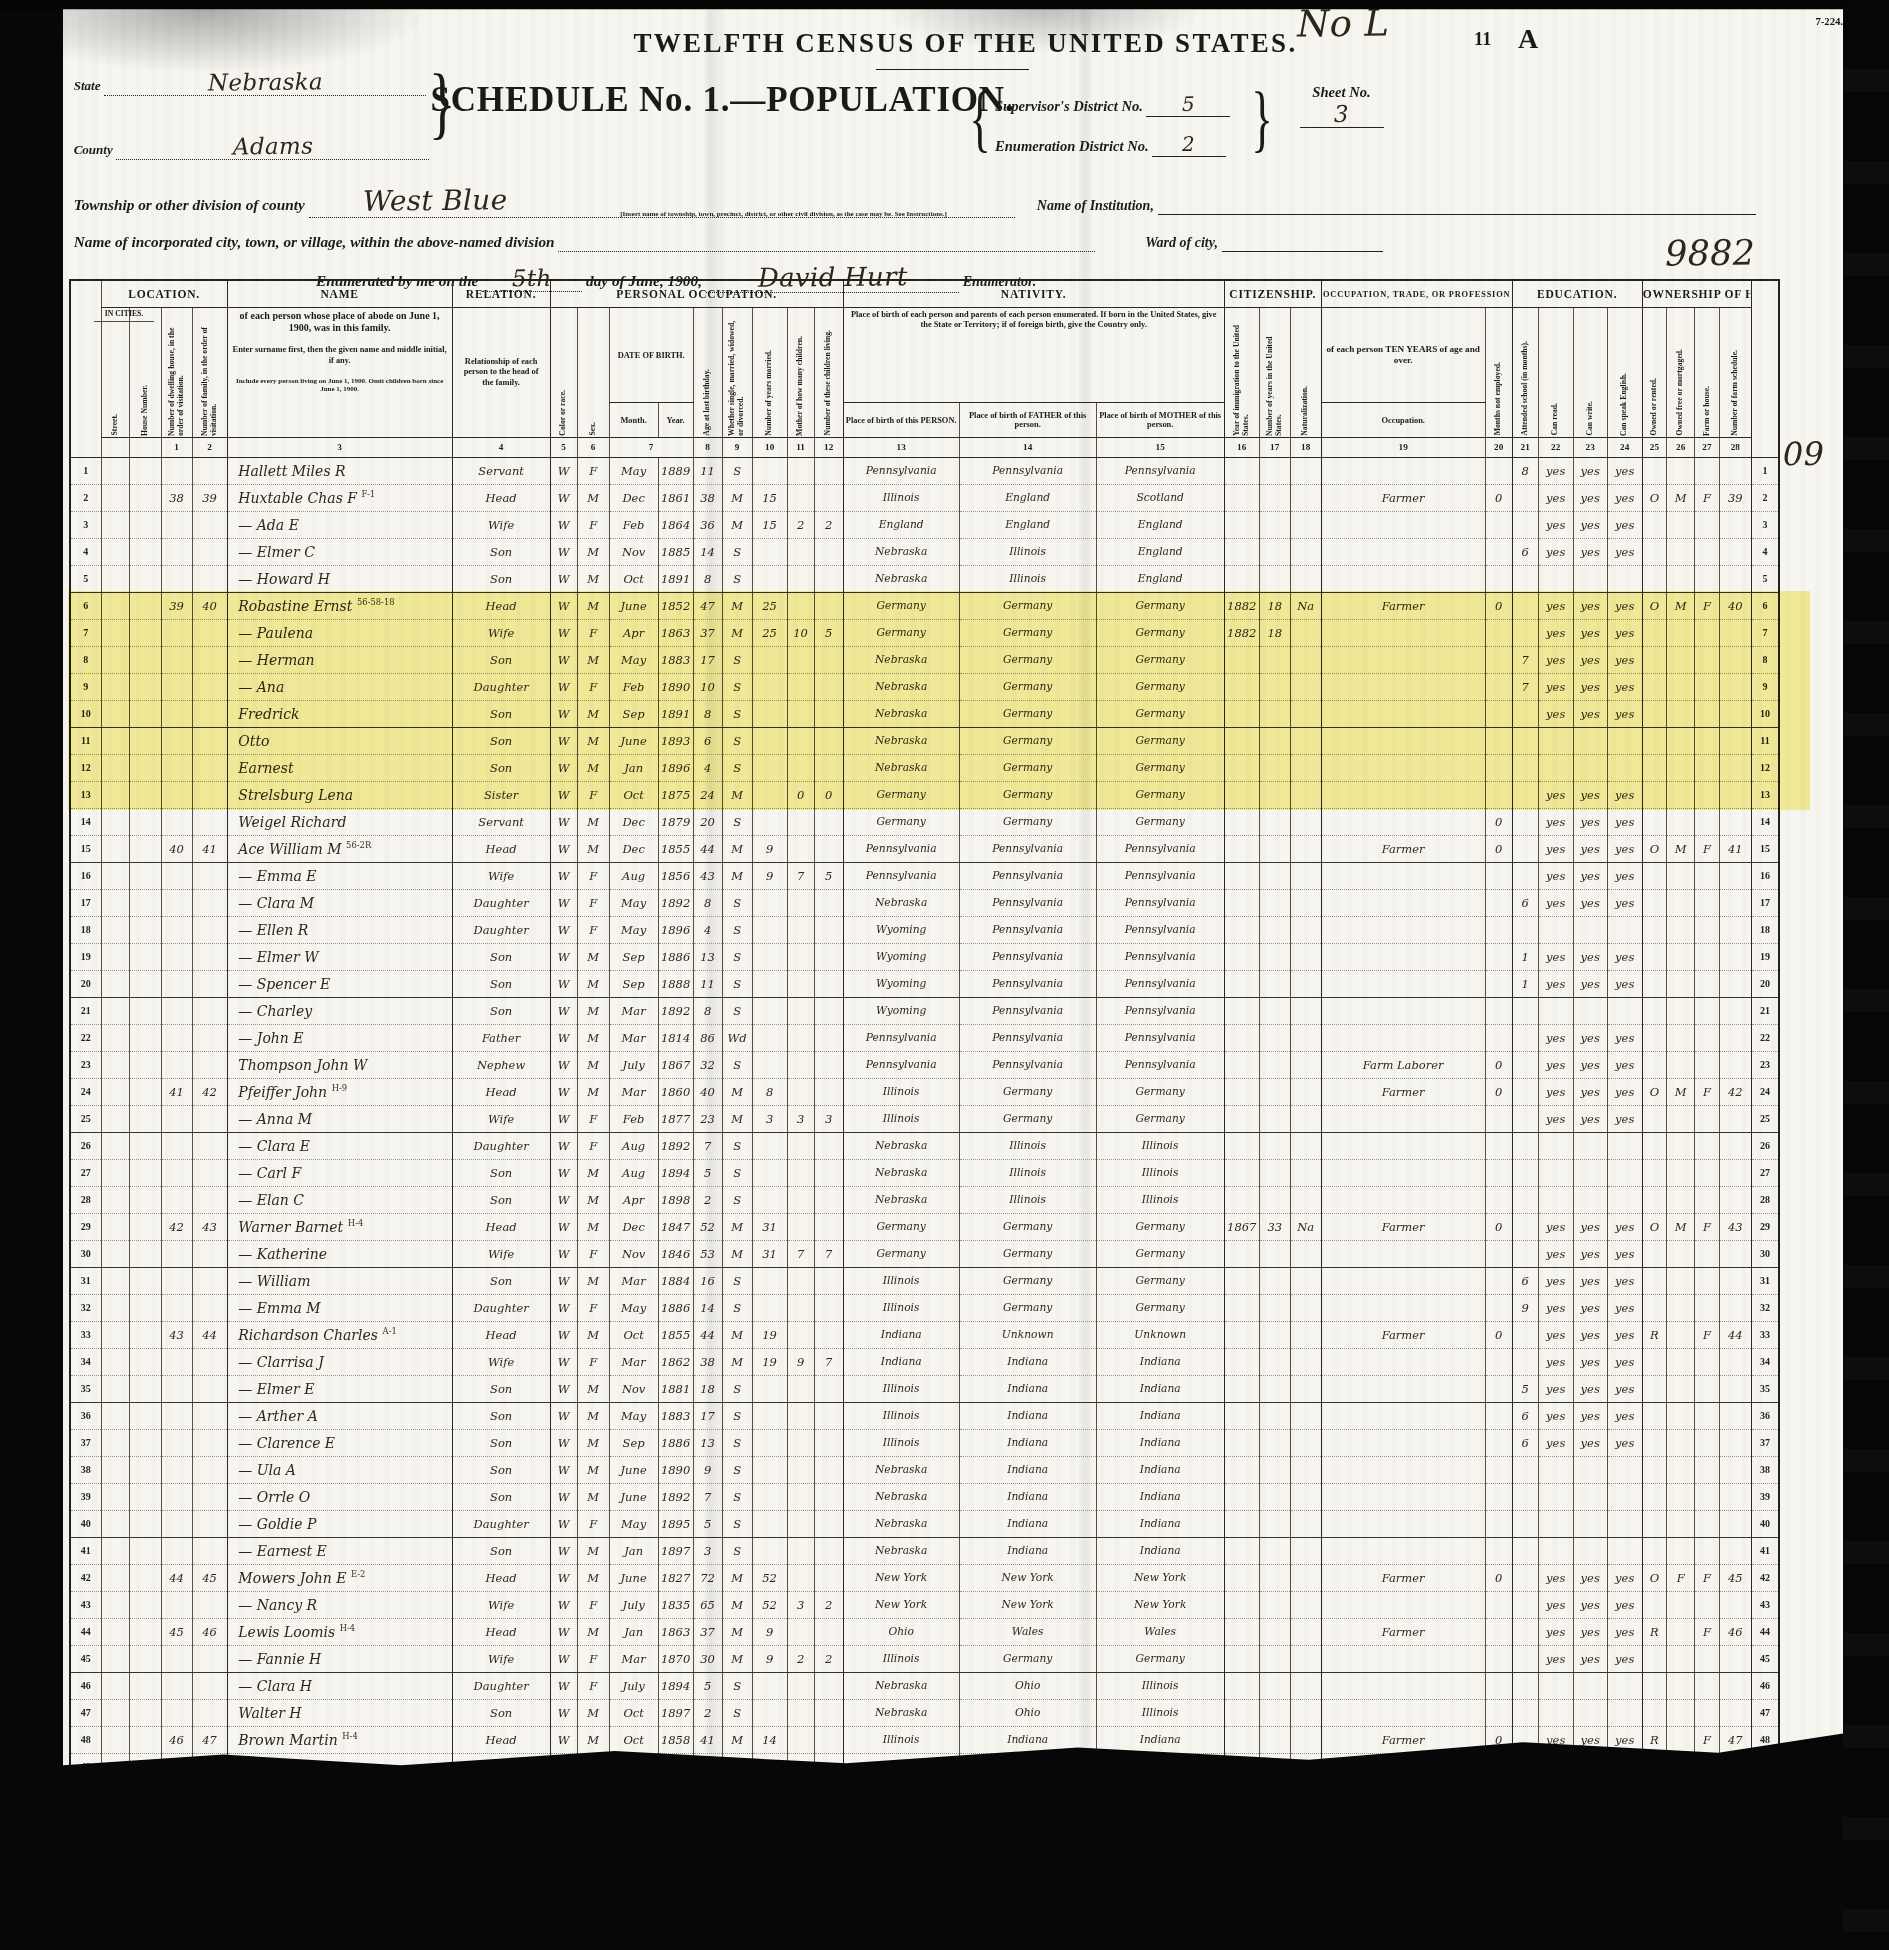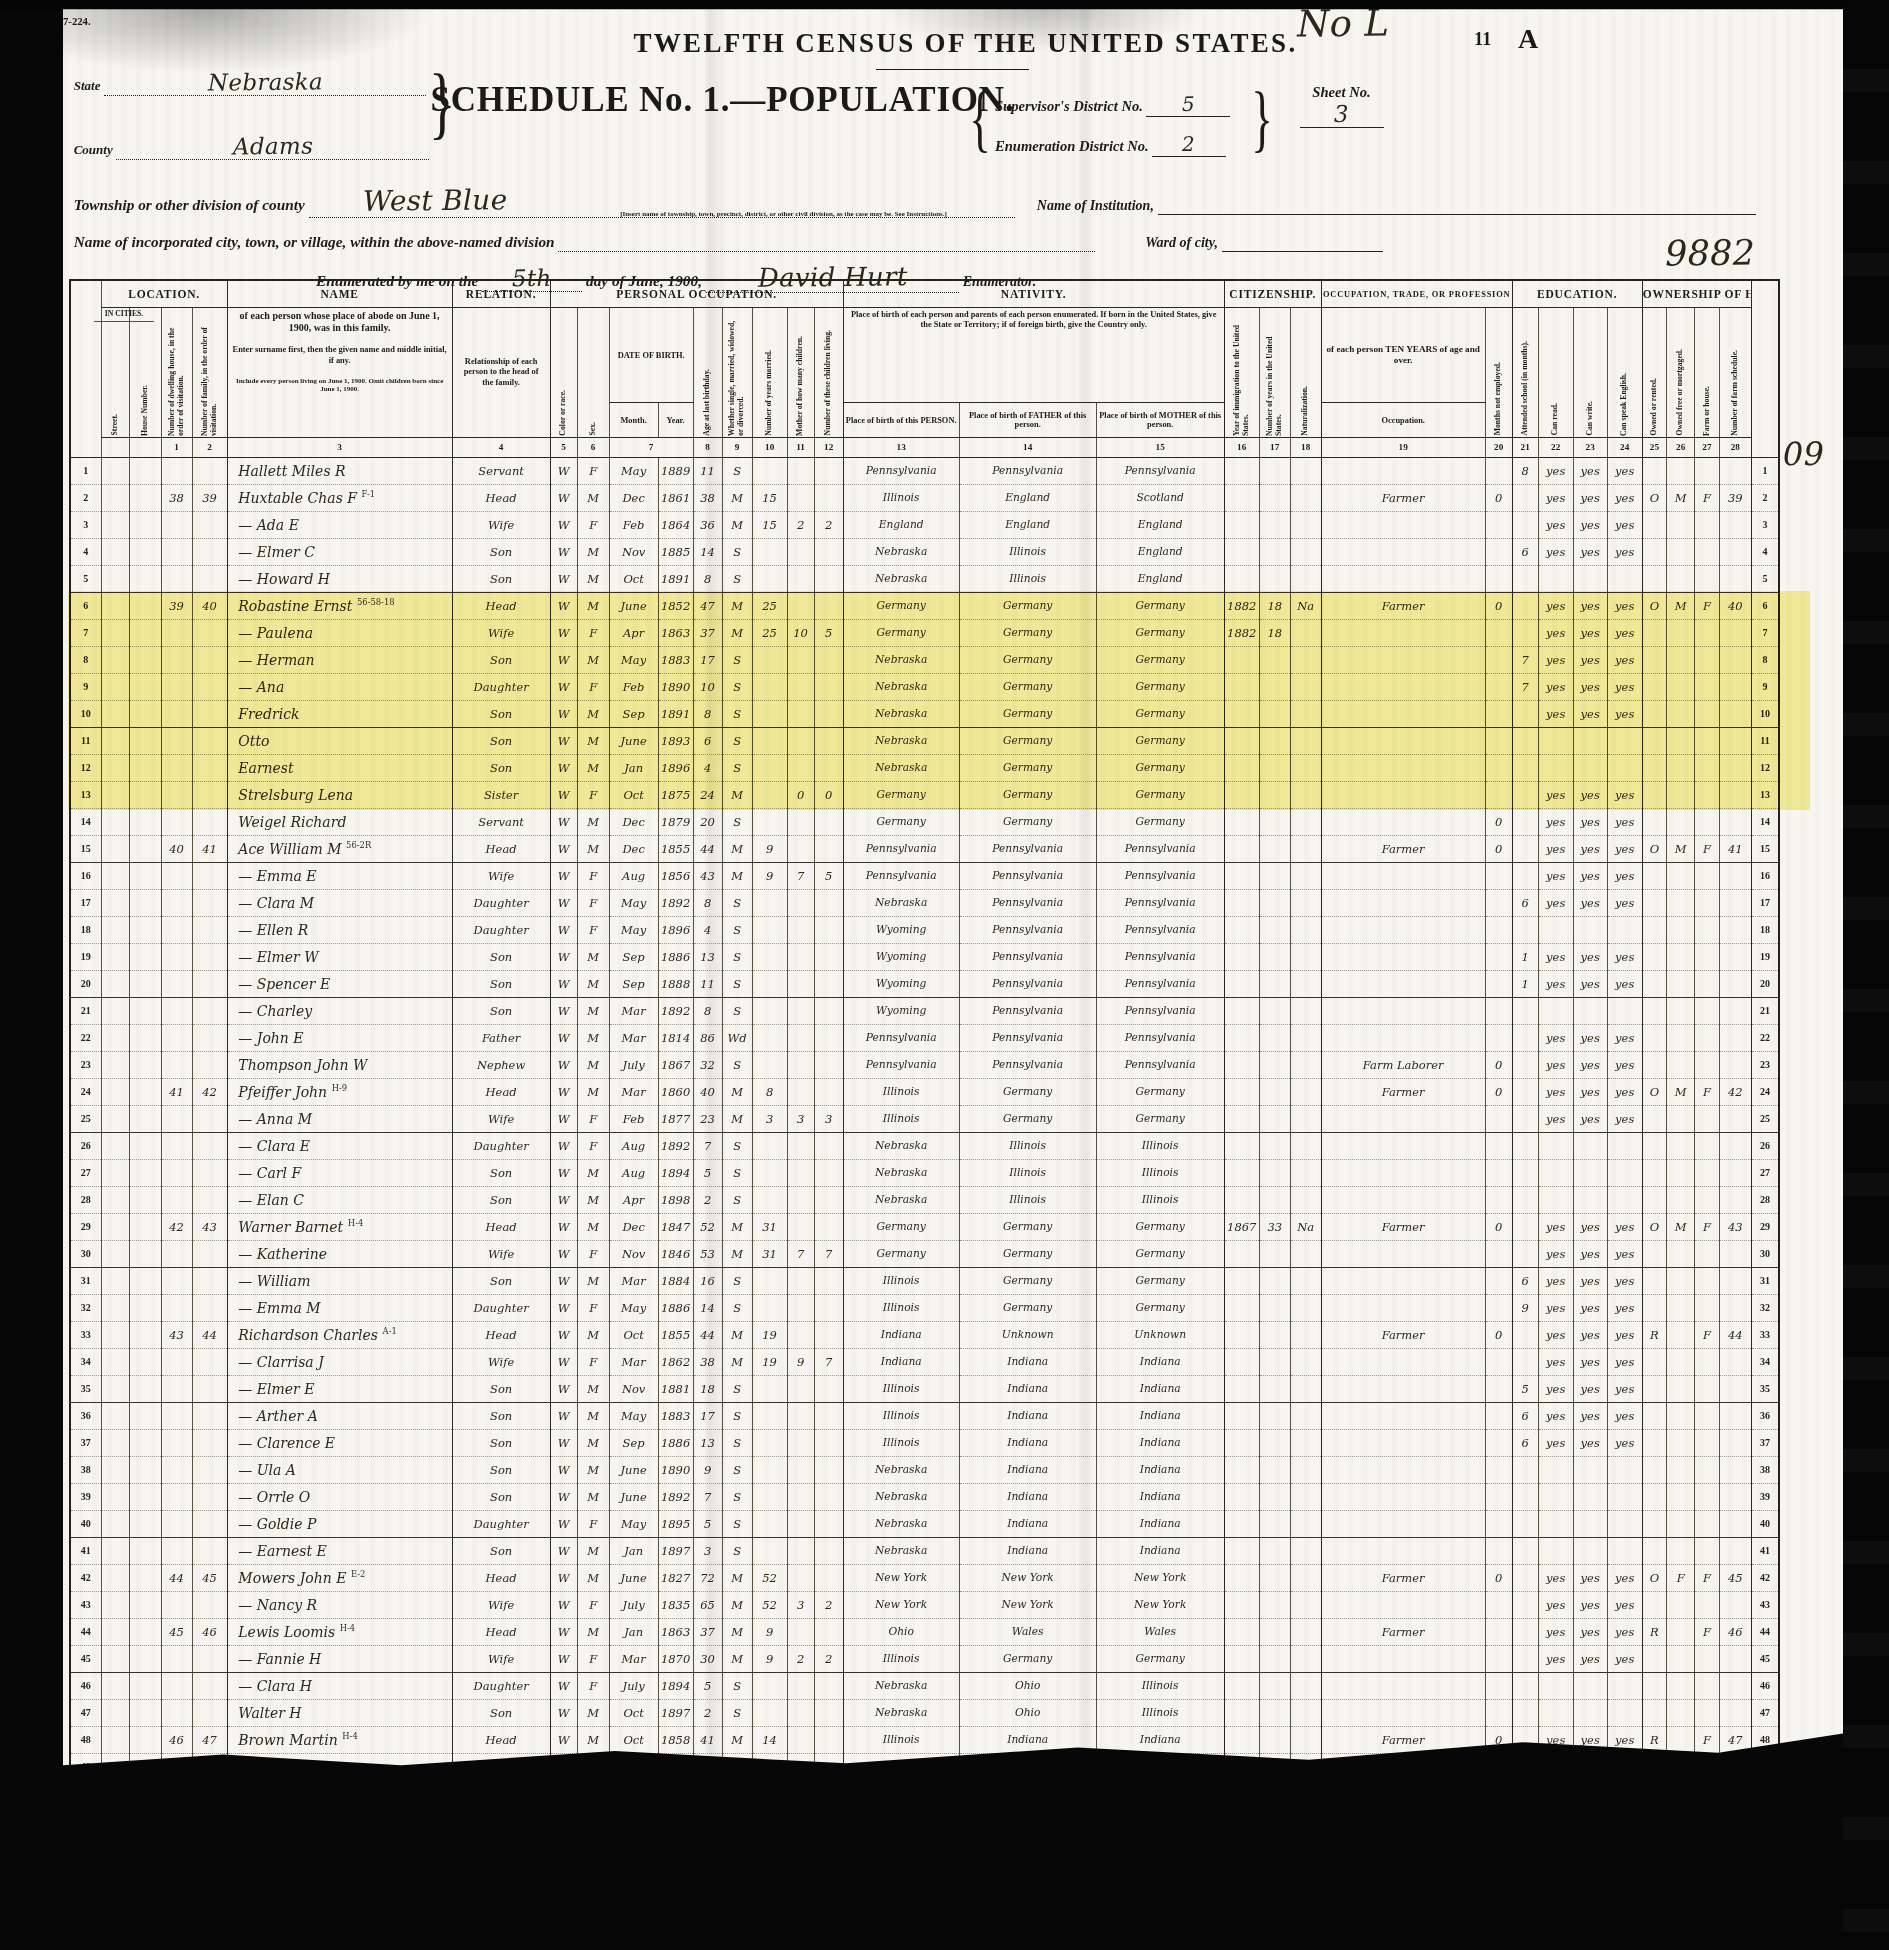--- a/index.html
+++ b/index.html
@@ -19,21 +19,21 @@
   }
   .abs{position:absolute;}
   
   .pr{color:#1c1a15;}
   .blank{border-bottom:1.2px solid #23211c;display:inline-block;}
   .dotline{border-bottom:1.2px dotted #23211c;display:inline-block;}
   
   .hw{font-family:"DejaVu Serif",serif;font-style:italic;color:#2e2719;
       letter-spacing:0.3px;transform:rotate(-.6deg);display:inline-block;}
   
-  #form-no{left:0;right:0;top:6.1px;text-align:left;font-size:10.7px;font-weight:bold;}
+  #form-no{left:0;right:0;top:6.1px;text-align:right;font-size:10.7px;font-weight:bold;}
   #census-title{left:0;right:0;top:18.4px;text-align:center;font-size:27px;font-weight:bold;letter-spacing:2.3px;padding-left:25px;}
   #title-rule{left:813px;top:60px;width:153px;border-top:1.5px solid #1c1a15;}
   #corner-note{left:1234px;top:-7.7px;font-size:37px;}
   #page-stamp{left:1411px;top:20px;font-size:18.4px;font-weight:bold;}
   #page-letter{left:1455px;top:14px;font-size:28px;font-weight:bold;}
   #state-row{left:10.7px;top:60px;font-size:14.6px;}
   #county-row{left:10.7px;top:92px;font-size:14.6px;}
   .fld-label{font-style:italic;font-weight:bold;font-size:13px;}
   #big-brace{left:360px;top:48px;font-size:80px;font-weight:200;transform:scaleX(.7);}
   #schedule-title{left:330px;top:71px;width:659px;text-align:center;font-size:35px;font-weight:bold;letter-spacing:0.8px;}

